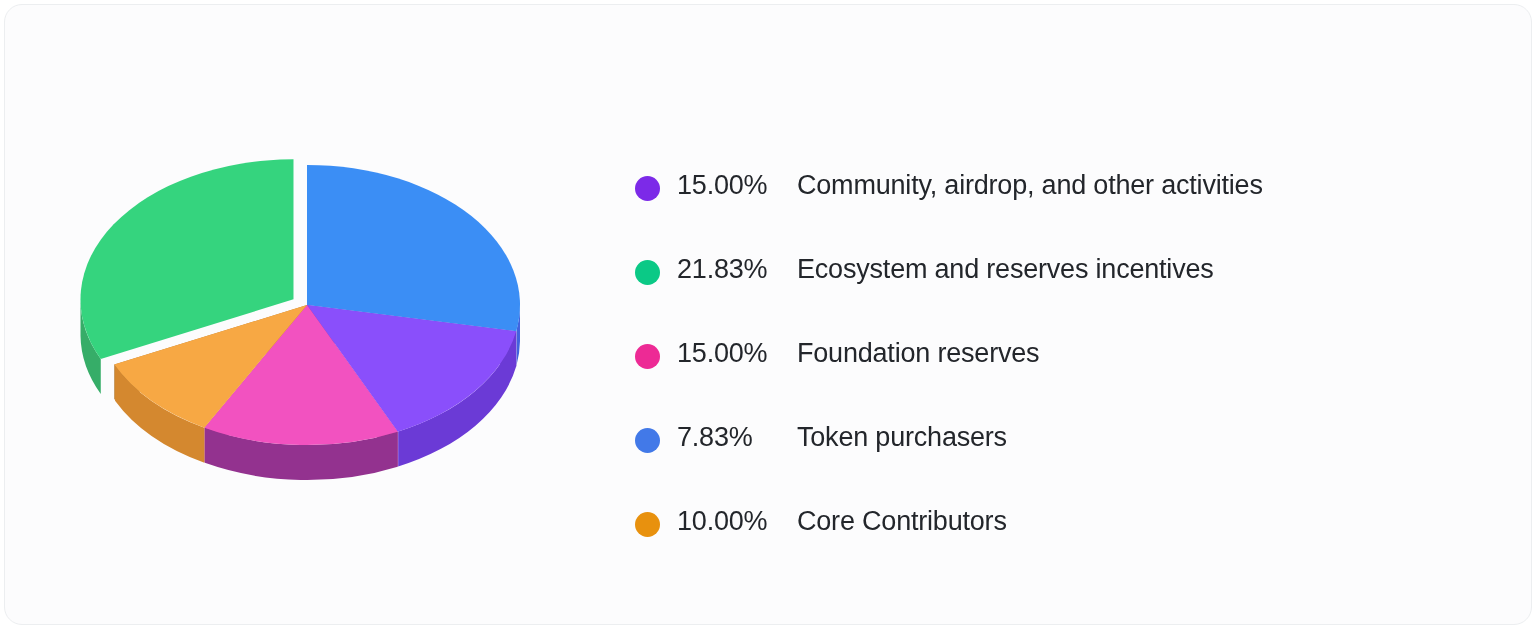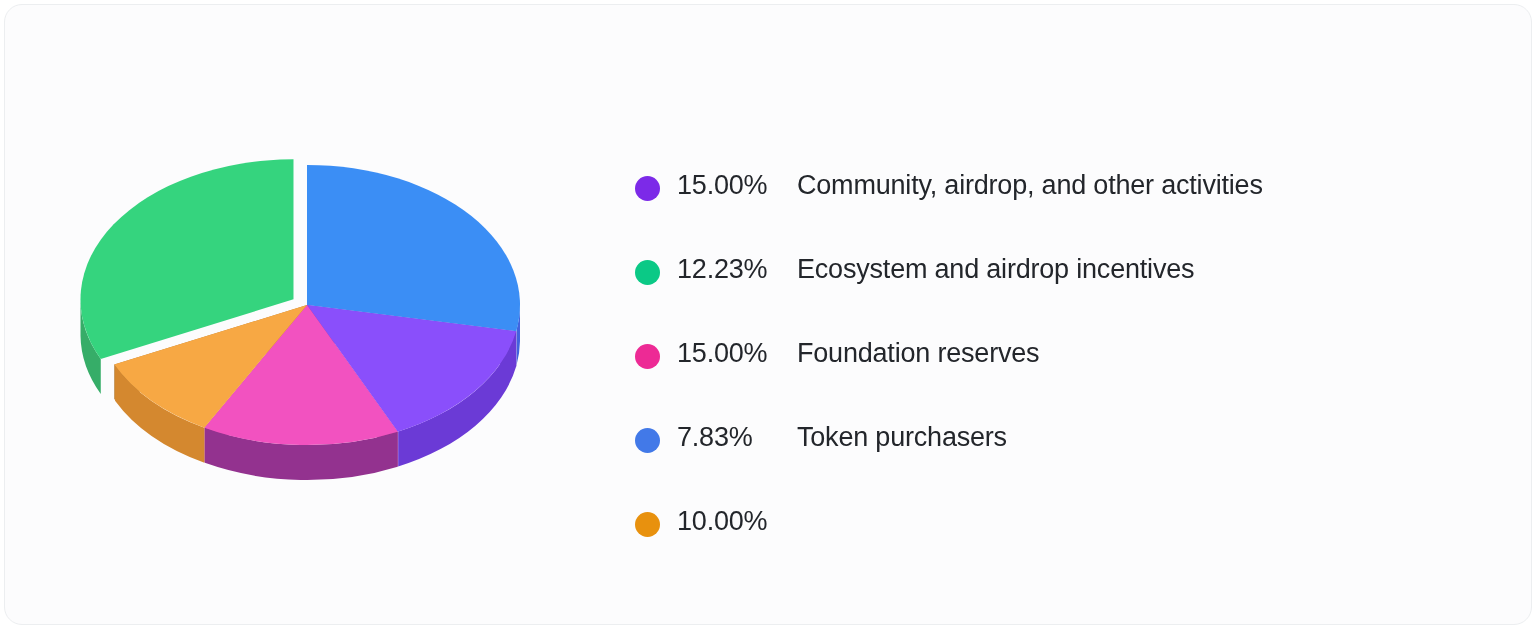--- a/index.html
+++ b/index.html
@@ -116,33 +116,34 @@
     </div>
 
     <div class="legend" id="legend">
         <div class="legend-row">
           <span class="legend-dot" style="background: rgb(124, 42, 232);"></span>
           <span class="legend-pct">15.00%</span>
           <span class="legend-label">Community, airdrop, and other activities</span>
         </div>
         <div class="legend-row">
           <span class="legend-dot" style="background: rgb(11, 201, 134);"></span>
-          <span class="legend-pct">12.23%</span>
-          <span class="legend-label">Ecosystem and airdrop incentives</span>
+          <span class="legend-pct">21.83%</span>
+          <span class="legend-label">Ecosystem and reserves incentives</span>
         </div>
         <div class="legend-row">
           <span class="legend-dot" style="background: rgb(237, 42, 149);"></span>
           <span class="legend-pct">15.00%</span>
           <span class="legend-label">Foundation reserves</span>
         </div>
         <div class="legend-row">
           <span class="legend-dot" style="background: rgb(66, 121, 232);"></span>
           <span class="legend-pct">7.83%</span>
           <span class="legend-label">Token purchasers</span>
         </div>
         <div class="legend-row">
           <span class="legend-dot" style="background: rgb(232, 145, 14);"></span>
           <span class="legend-pct">10.00%</span>
+          <span class="legend-label">Core Contributors</span>
         </div>
       </div>
 
   </div>
 </div>
 
 </body></html>

